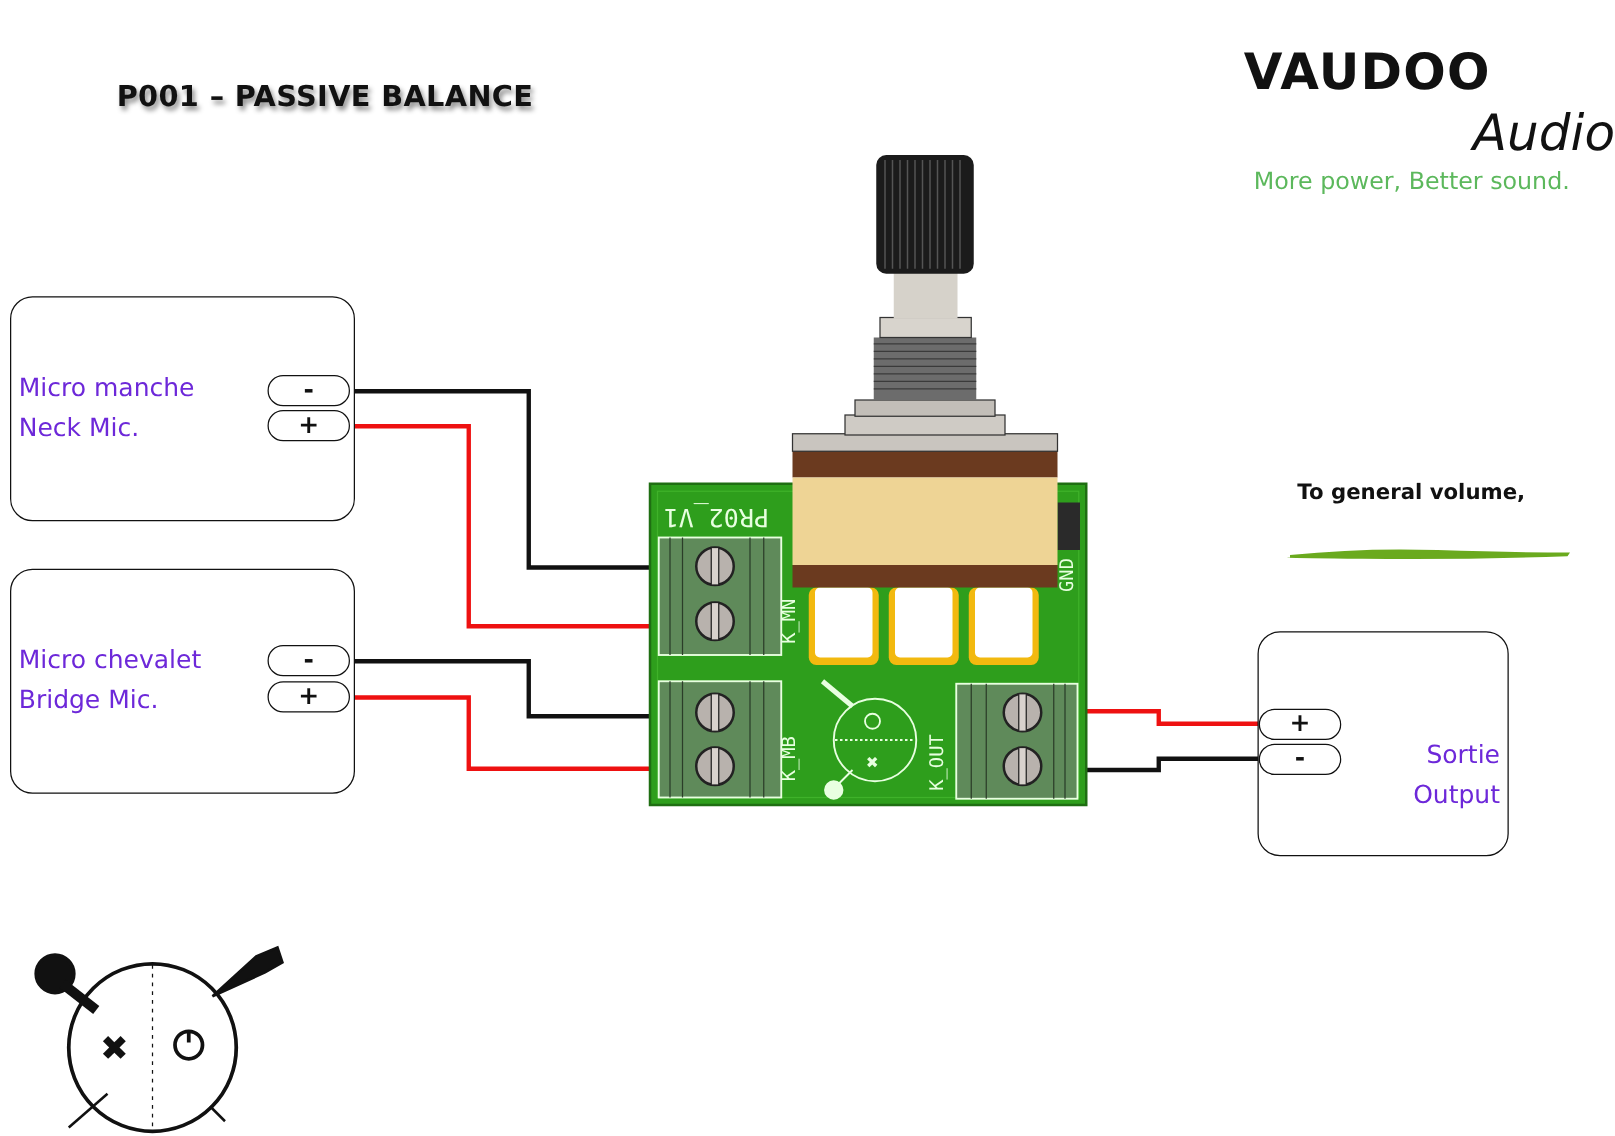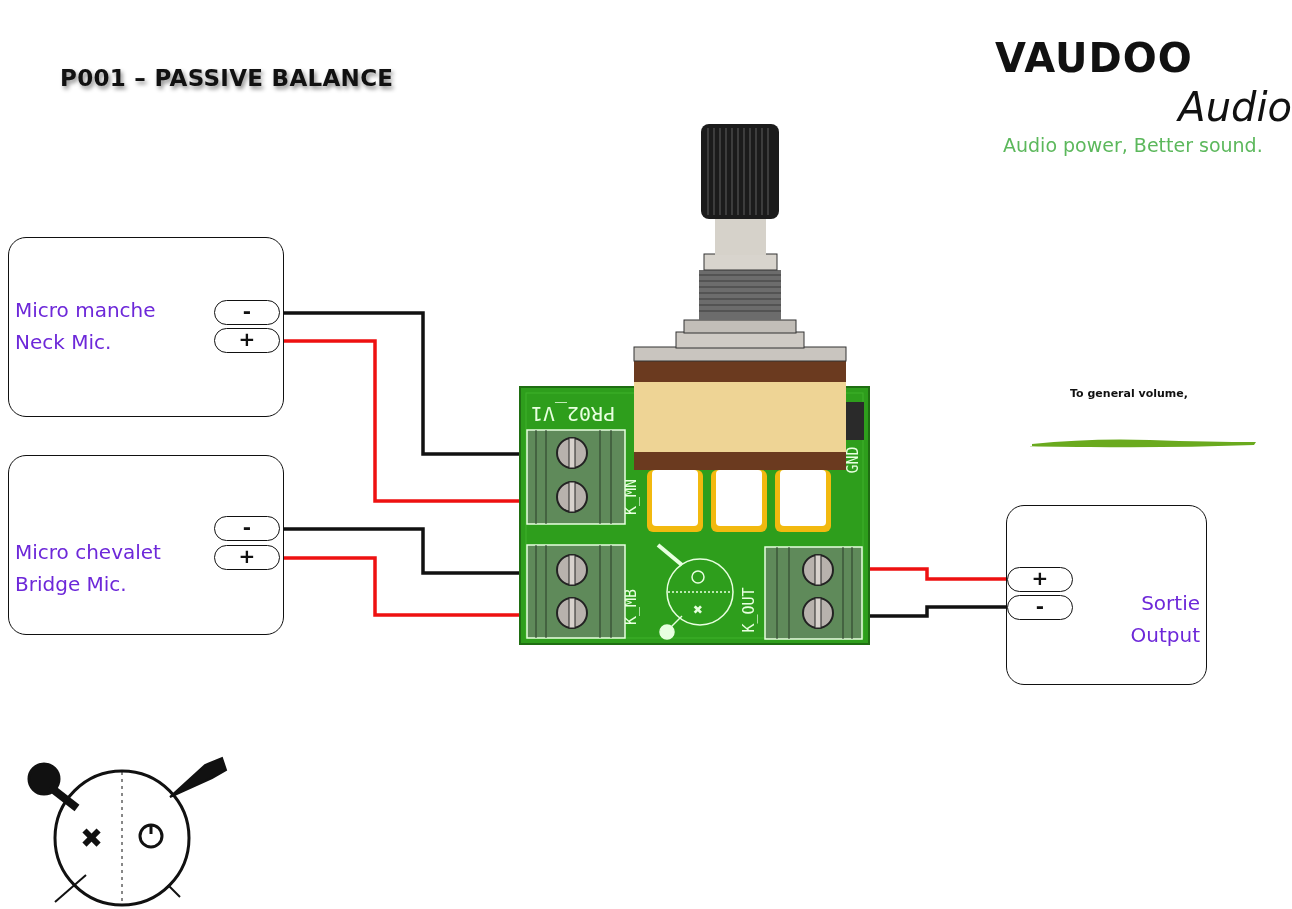--- a/index.html
+++ b/index.html
@@ -1,47 +1,47 @@
 <!DOCTYPE html>
 <html><head>
 <meta charset="utf-8">
 <style>
   html, body { margin: 0; padding: 0; background: #ffffff; }
   body { width: 1292px; height: 909px; position: relative; overflow: hidden; font-family: "DejaVu Sans", sans-serif; }
   .abs { position: absolute; }
   .title {
-    left: 60px; top: 62px; width: 400px; 
+    left: 60px; top: 62px; width: 400px; text-align: center;
     font-family: "DejaVu Sans", sans-serif; font-weight: bold; font-size: 23px; line-height: 32px;
     color: #111; text-shadow: 2px 3px 4px rgba(0,0,0,0.45); letter-spacing: 0.3px;
   }
   .brand { left: 995px; top: 28px; width: 297px; }
   .brand-main { font-family: "DejaVu Sans", sans-serif; font-weight: bold; font-size: 40px; line-height: 60px; letter-spacing: 1px; color: #111; }
   .brand-sub { font-family: "DejaVu Sans", sans-serif; font-weight: normal; font-size: 40px; line-height: 42px; color: #111; font-style: italic; margin-top: -2px; text-align: right; }
   .brand-tag { font-family: "DejaVu Sans", sans-serif; font-size: 19px; color: #5cb85c; margin-top: 6px; margin-left: 8px; }
   .box { border: 1.5px solid #111; border-radius: 18px; background: #fff; box-sizing: border-box; }
   .box-label { font-family: "DejaVu Sans", sans-serif; font-size: 20px; line-height: 32px; color: #6d28d9; }
   .pill {
     width: 66px; height: 25px; border: 1.5px solid #111; border-radius: 13px; background: #fff;
     box-sizing: border-box; text-align: center; font-weight: bold; font-size: 20px; line-height: 21px; color: #111;
   }
-  .note { left: 1020px; top: 382px; width: 218px; text-align: center; font-weight: bold; font-size: 11px; line-height: 24px; color: #111; }
+  .note { left: 1020px; top: 382px; width: 218px; text-align: center; font-weight: bold; font-size: 17px; line-height: 24px; color: #111; }
   .brush { left: 1030px; top: 436px; width: 228px; height: 12px; }
   svg text { font-family: "DejaVu Sans Mono", monospace; }
 </style>
 </head>
 <body>
 
 <div class="abs title">
   <div>P001 – PASSIVE BALANCE</div>
 </div>
 
 <div class="abs brand">
   <div class="brand-main">VAUDOO</div>
   <div class="brand-sub">Audio</div>
-  <div class="brand-tag">Audio power, Better sound.</div>
+  <div class="brand-tag">More power, Better sound.</div>
 </div>
 
 <svg class="abs" style="left:0;top:0" width="1292" height="909">
 
   <g fill="none" stroke-width="3.5" stroke-linejoin="miter">
     <polyline class="neg" points="282,313 423,313 423,454 525,454" stroke="#111111"></polyline>
     <polyline class="pos" points="282,341 375,341 375,501 525,501" stroke="#ee1111"></polyline>
     <polyline class="neg" points="282,529 423,529 423,573 525,573" stroke="#111111"></polyline>
     <polyline class="pos" points="282,558 375,558 375,615 525,615" stroke="#ee1111"></polyline>
     <polyline class="pos" points="862,569 927,569 927,579 1008,579" stroke="#ee1111"></polyline>
@@ -164,21 +164,21 @@
 
 <div class="abs box" style="left:8px;top:237px;width:276px;height:180px;"></div>
 <div class="abs box-label" style="left:15px;top:294px;">
   <div>Micro manche</div>
   <div>Neck Mic.</div>
 </div>
 <div class="abs pill" style="left:214px;top:300px;">-</div>
 <div class="abs pill" style="left:214px;top:328px;">+</div>
 
 <div class="abs box" style="left:8px;top:455px;width:276px;height:180px;"></div>
-<div class="abs box-label" style="left:15px;top:536px;">
+<div class="abs box-label" style="left:15px;top:511px;">
   <div>Micro chevalet</div>
   <div>Bridge Mic.</div>
 </div>
 <div class="abs pill" style="left:214px;top:516px;">-</div>
 <div class="abs pill" style="left:214px;top:545px;">+</div>
 
 <div class="abs box" style="left:1006px;top:505px;width:201px;height:180px;"></div>
 <div class="abs box-label" style="left:1085px;top:561px;width:115px;text-align:right;margin-top:26px;">
   <div>Sortie</div>
   <div>Output</div>

